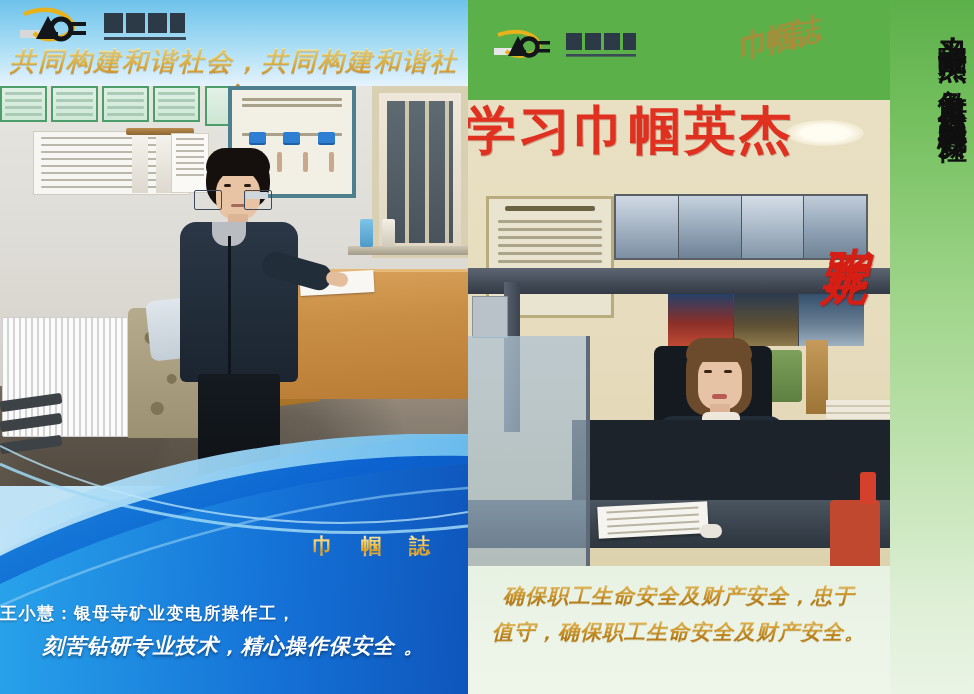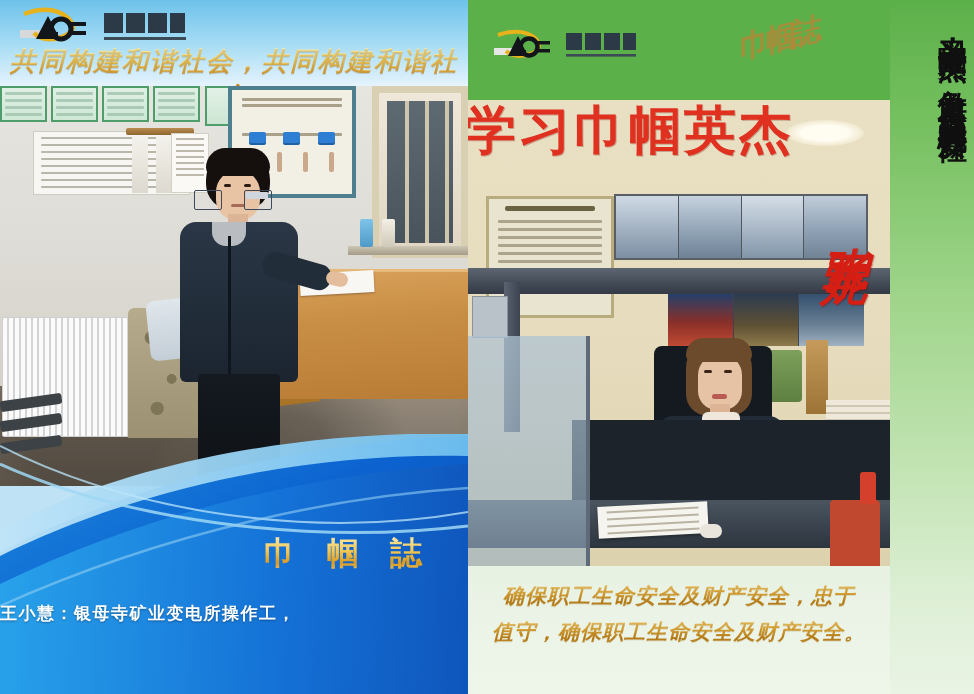--- a/index.html
+++ b/index.html
@@ -70,21 +70,21 @@
   .lp-placket{position:absolute;left:60px;top:88px;width:3px;height:140px;background:#0e151c;}
   .lp-pocket{position:absolute;top:42px;width:26px;height:18px;border:1px solid #3b4a5c;border-radius:2px;}
   .lp-badge{position:absolute;left:78px;top:44px;width:22px;height:7px;background:#cfd6dd;border-radius:1px;}
   .lp-arm{position:absolute;left:94px;top:110px;width:70px;height:26px;background:#222d3a;border-radius:12px;transform:rotate(16deg);}
   .lp-hand{position:absolute;left:158px;top:124px;width:22px;height:14px;background:#e3bd9c;border-radius:8px;transform:rotate(12deg);}
   .lp-legs{position:absolute;left:30px;top:226px;width:82px;height:108px;background:linear-gradient(180deg,#151a20,#0e1217);border-radius:4px;}
   .lp-shoe{position:absolute;top:332px;width:38px;height:17px;background:#f7f7f7;border-radius:9px;box-shadow:0 2px 2px rgba(0,0,0,.35);}
 
   .l-wave{position:absolute;left:0;bottom:0;width:468px;height:260px;overflow:hidden;pointer-events:none;}
   .l-caption{position:absolute;left:0;bottom:0;width:468px;height:118px;}
-  .l-kanji{position:absolute;right:36px;top:-44px;font-size:32px;font-weight:bold;letter-spacing:10px;
+  .l-kanji{position:absolute;right:28px;top:-44px;font-size:21px;font-weight:bold;letter-spacing:10px;
     font-family:"DejaVu Serif","Liberation Serif",serif;
     background:linear-gradient(180deg,#fff3c4,#f2c44e 45%,#d99a21 70%,#f5d98a);
     -webkit-background-clip:text;background-clip:text;color:transparent;}
   .l-cap1{position:absolute;left:0;top:26px;width:508px;text-align:left;color:#ffffff;
     font-size:17px;font-weight:bold;letter-spacing:1.5px;text-shadow:0 1px 2px rgba(0,0,0,.35);}
   .l-cap2{position:absolute;left:0;top:56px;width:468px;text-align:center;color:#ffffff;
     font-size:21px;font-weight:bold;letter-spacing:1px;font-style:italic;
     font-family:"DejaVu Serif","Liberation Serif",serif;text-shadow:0 2px 3px rgba(0,0,0,.4);}
 
   
@@ -332,20 +332,21 @@
         <path d="M0 96 C140 20 330 -4 468 0 L468 22 C320 18 150 48 0 122 Z" fill="url(#wg3)" opacity=".95"></path>
         <path d="M0 30 C120 84 300 112 468 92" fill="none" stroke="#9fd8f4" stroke-width="3" opacity=".85"></path>
         <path d="M0 12 C130 78 310 106 468 78" fill="none" stroke="#bce6fa" stroke-width="2" opacity=".75"></path>
         <path d="M0 172 C170 96 340 62 468 54" fill="none" stroke="#8fcdf2" stroke-width="2.5" opacity=".6"></path>
       </svg>
     </div>
 
     <div class="l-caption">
       <div class="l-kanji">巾 帼 誌</div>
       <div class="l-cap1">王小慧：银母寺矿业变电所操作工，</div>
+      <div class="l-cap2">刻苦钻研专业技术，精心操作保安全 。</div>
     </div>
   </div>
 
   <div class="panel-right">
 
     <div class="r-header"></div>
 
     <div class="r-logo">
       <svg width="150" height="34" viewBox="0 0 150 34">
         <path d="M6 20 L28 20 L21 27 L6 27 Z" fill="#e6e6e6"></path>

